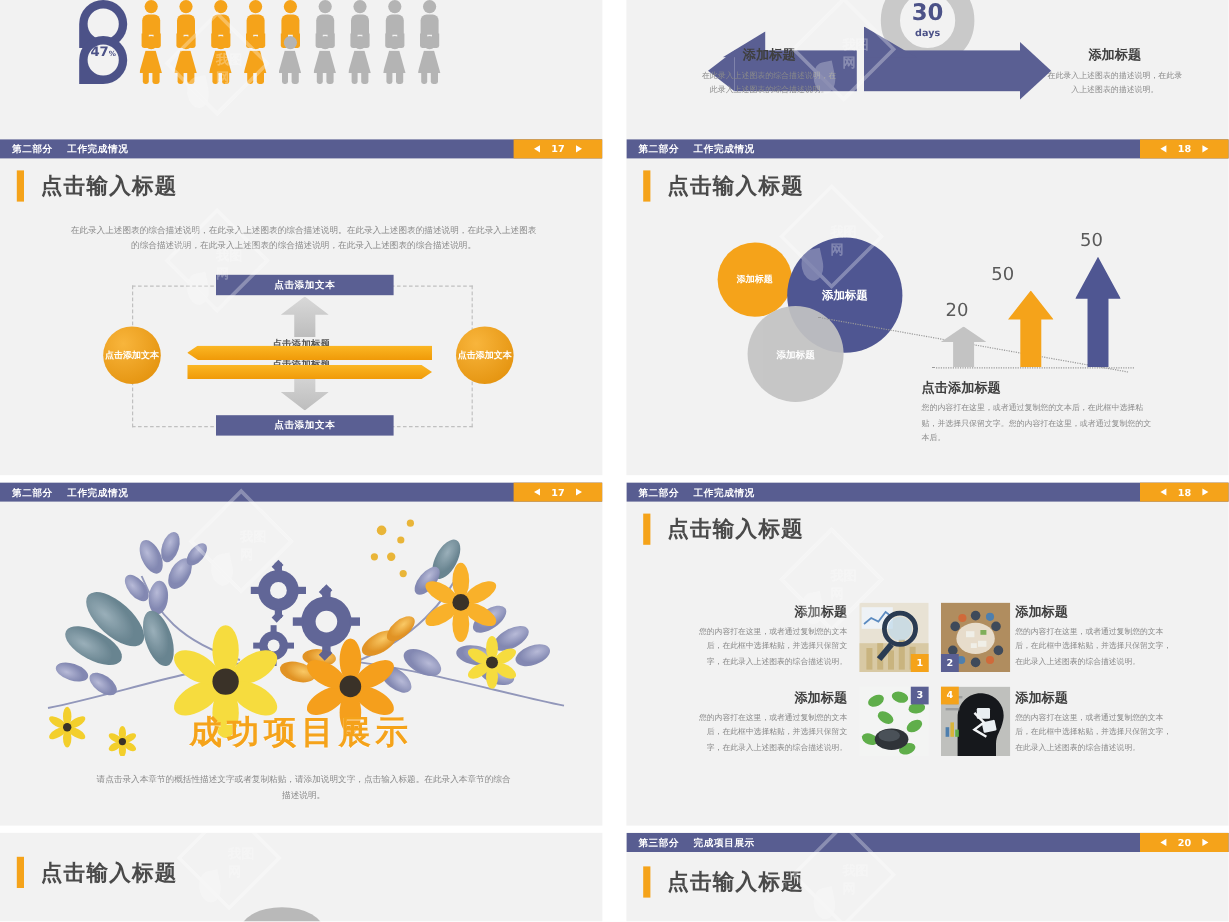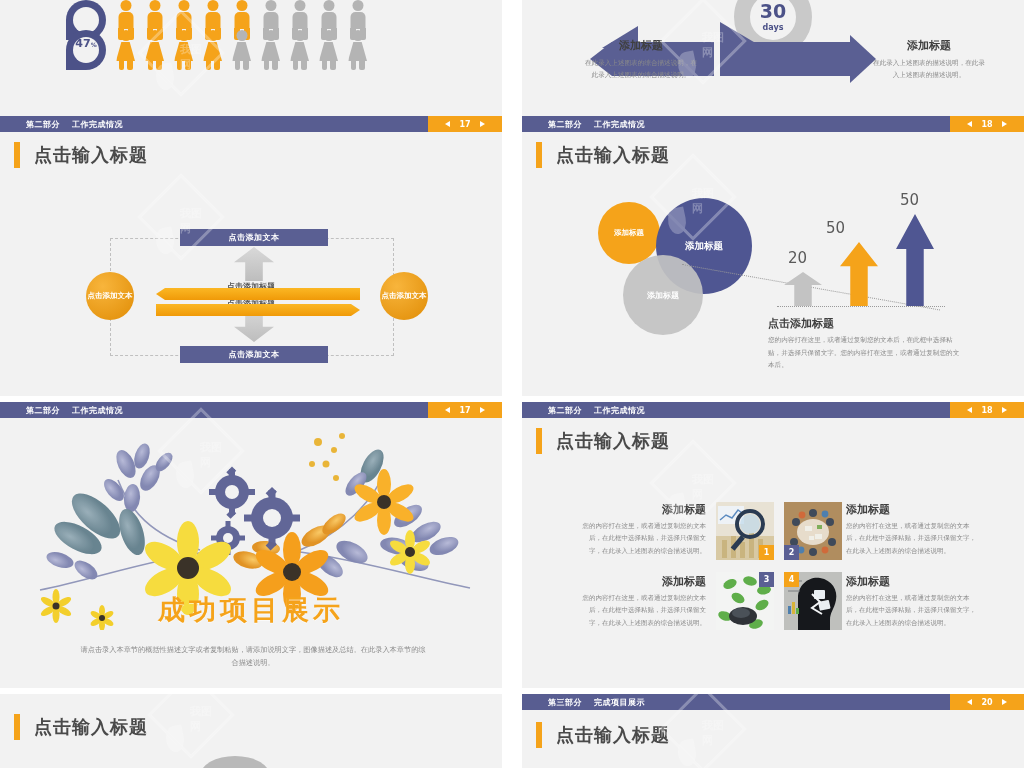--- a/index.html
+++ b/index.html
@@ -9,21 +9,21 @@
     font-family:"DejaVu Sans","Liberation Sans",sans-serif;
   }
   .page{position:relative;width:1024px;height:768px;background:#ffffff;}
 
   
   .slide{position:absolute;background:#f2f2f2;overflow:hidden;}
   .bar{
     position:absolute;left:0;top:0;right:0;height:16px;
     background:#585d91;display:flex;align-items:center;
   }
-  .bar .sect{color:#ffffff;font-size:8px;font-weight:bold;margin-left:26px;letter-spacing:.5px;}
+  .bar .sect{color:#ffffff;font-size:8px;font-weight:bold;margin-left:10px;letter-spacing:.5px;}
   .bar .sub{color:#ffffff;font-size:8px;font-weight:bold;margin-left:12px;letter-spacing:.5px;}
   .pager{
     position:absolute;right:0;top:0;height:16px;width:74px;background:#f5a31a;
     display:flex;align-items:center;justify-content:center;gap:9px;
   }
   .pager .pg{color:#ffffff;font-size:8px;font-weight:bold;}
   .arw{width:0;height:0;border-top:3.5px solid transparent;border-bottom:3.5px solid transparent;}
   .arw.l{border-right:5px solid #ffffff;}
   .arw.r{border-left:5px solid #ffffff;}
 
@@ -326,20 +326,21 @@
       <span class="arw l"></span>
       <span class="pg">17</span>
       <span class="arw r"></span>
     </div>
 
     <div class="title-wrap" style="left:14px;top:26px;">
       <span class="title-tick"></span>
       <span class="title-txt">点击输入标题</span>
     </div>
 
+    <div class="body-txt" style="position:absolute;left:58px;top:70px;width:390px;">在此录入上述图表的综合描述说明，在此录入上述图表的综合描述说明。在此录入上述图表的描述说明，在此录入上述图表的综合描述说明，在此录入上述图表的综合描述说明，在此录入上述图表的综合描述说明。</div>
 
     <div class="dashbox" style="left:110px;top:122px;width:282px;height:116px;"></div>
 
     <div class="chip" style="left:180px;top:113px;width:148px;">点击添加文本</div>
     <div class="chip" style="left:180px;top:230px;width:148px;">点击添加文本</div>
 
     <div class="vup" style="left:234px;top:131px;"></div>
     <div class="vdn" style="left:234px;top:192px;"></div>
 
     <div class="midlbl" style="left:0;top:165px;">点击添加标题</div>
@@ -578,21 +579,21 @@
               <ellipse cx="0" cy="7" rx="3" ry="6"></ellipse>
             <ellipse cx="-6" cy="4" rx="3" ry="6" transform="rotate(60 -6 4)"></ellipse>
               <ellipse cx="-6" cy="-3" rx="3" ry="6" transform="rotate(120 -6 -3)"></ellipse>
           </g>
           <circle r="3" fill="#3a3228"></circle>
         </g>
       </g>
     </svg>
 
     <div class="succ" style="top:190px;">成功项目展示</div>
-    <div class="body-txt" style="position:absolute;left:78px;top:242px;width:350px;">请点击录入本章节的概括性描述文字或者复制粘贴，请添加说明文字，图像描述及总结。在此录入本章节的综合描述说明。</div>
+    <div class="body-txt" style="position:absolute;left:78px;top:242px;width:350px;">请点击录入本章节的概括性描述文字或者复制粘贴，请添加说明文字，点击输入标题。在此录入本章节的综合描述说明。</div>
 
     <div class="wm" style="left:170px;top:18px;">
       <div class="dia"></div>
         <div class="flame"></div>
       <div class="lbl">我图网</div>
     </div>
   </div>
 
   <div class="slide" id="s20">
     <div class="bar">

